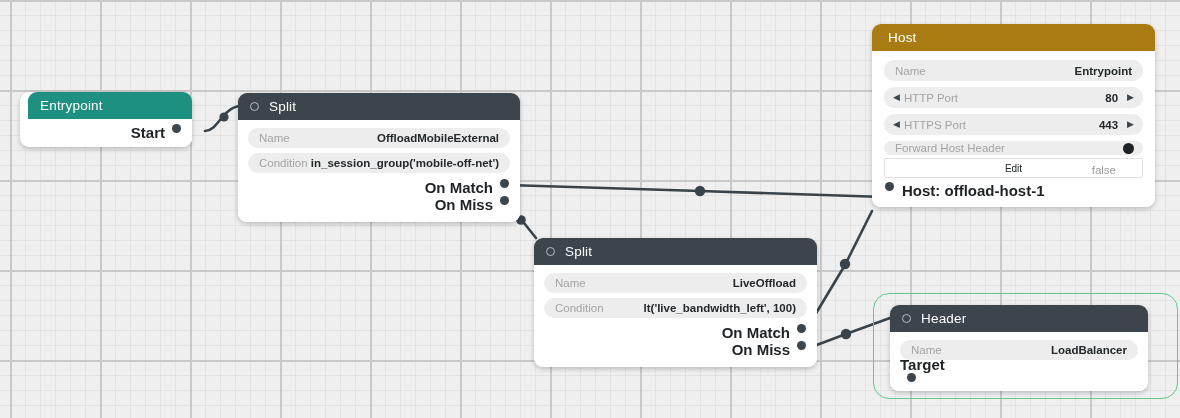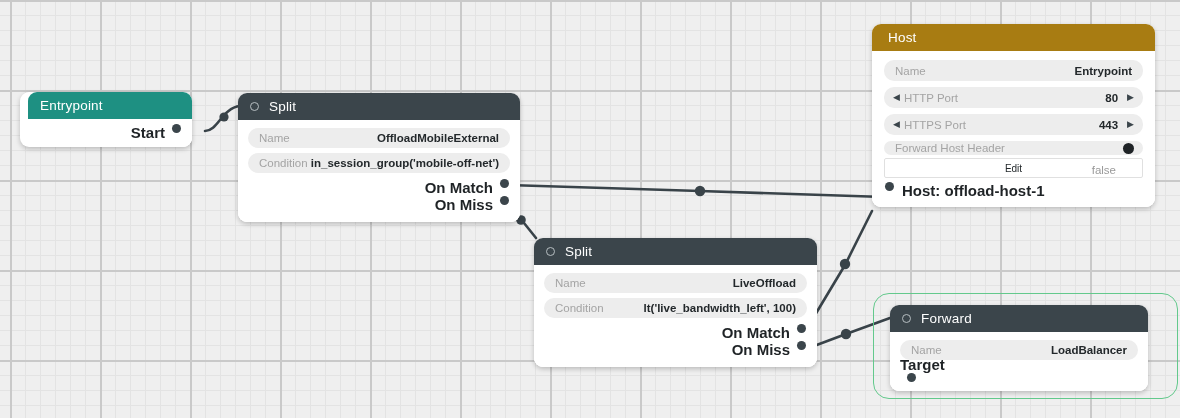--- a/index.html
+++ b/index.html
@@ -320,21 +320,21 @@
         </div>
       </div>
     </div>
   </div>
 
   <div class="sel-ring" style="left:873px; top:293px; width:303px; height:104px;"></div>
   <div class="node" style="left:890px; top:305px; width:258px;">
     <div class="node-inner">
       <div class="node-header dark">
         <span class="hdr-circle"></span>
-        <span>Forward</span>
+        <span>Header</span>
       </div>
       <div class="node-body">
         <div class="field">
           <span class="f-label">Name</span>
           <span class="f-spacer"></span>
           <span class="f-value">LoadBalancer</span>
         </div>
         <div class="port-row" style="margin-top:5px;flex-direction:column;">
           <span>Target</span>
           <span class="port-dot"></span>

